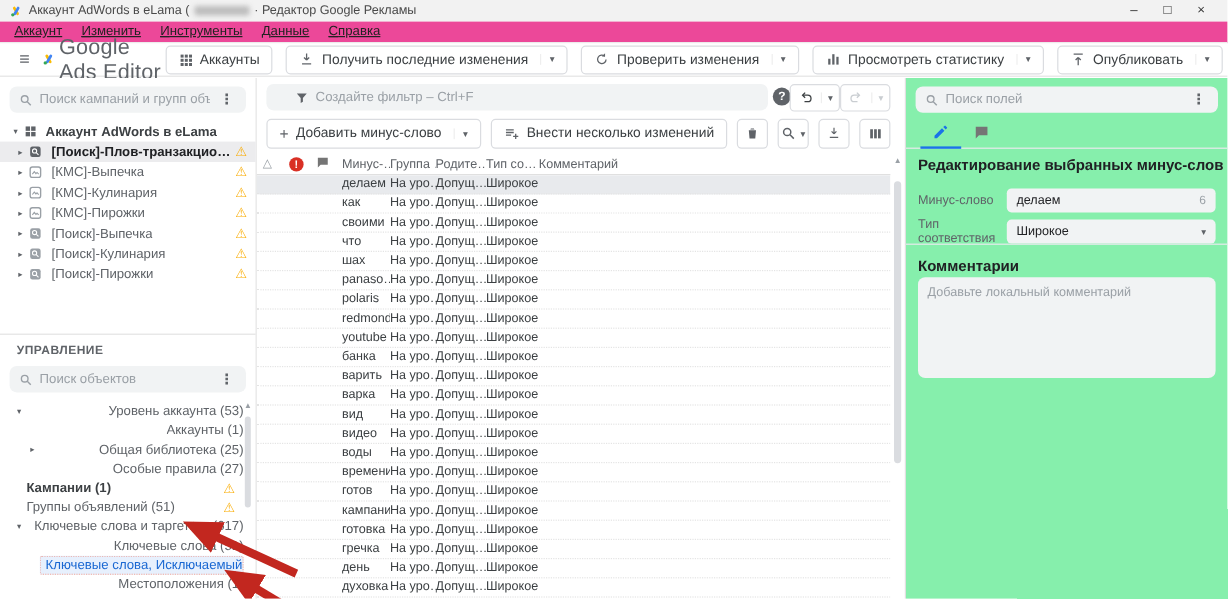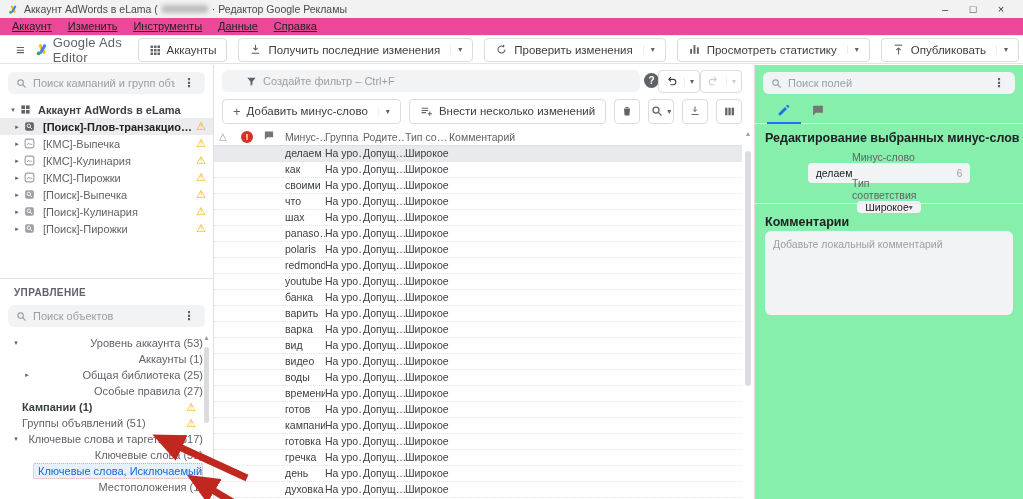--- a/index.html
+++ b/index.html
@@ -19,21 +19,21 @@
   
   .menubar { height:18px; background:#ec4899; display:flex; align-items:flex-start;
              padding:0 4px; font-size:11px; color:#222; border-bottom:1px solid #ececec;text-decoration:underline; }
   .menu-item { display:inline-block; padding:0 8px; line-height:17px; }
   .menu-item::first-letter { text-decoration:underline; }
 
   
   .toolbar { height:28px; display:flex; align-items:center; padding:0 10px;
              background:#fff; border-bottom:1px solid #e4e4e4; }
   .hamburger { font-size:15px; color:#5f6368; margin:0 10px 0 6px; }
-  .logo-name { font-size:13px; color:#5f6368; margin-left:3px; letter-spacing:.2px; }
+  .logo-name { font-size:18px; color:#5f6368; margin-left:3px; letter-spacing:.2px; }
   .tb-buttons { margin-left:auto; display:flex; gap:11px; margin-right:-6px; }
   .tb-btn { display:flex; align-items:center; gap:6px; height:24px; padding:0 10px;
             border:1px solid #dadce0; border-radius:4px; background:#fff;
             font-size:11.5px; color:#3c4043; white-space:nowrap; }
   .tb-btn svg { color:#5f6368; flex:none; }
   .caret { font-size:8px; color:#5f6368; }
   .caret-sep { margin-left:4px; padding-left:7px; border-left:1px solid #eee; }
 
   
   .main { position:absolute; top:65px; left:0; right:0; bottom:0; display:flex; }
@@ -124,21 +124,21 @@
                background:#dadce0; border-radius:3px; }
 
   
   .rp-search { position:absolute; top:7px; left:8px; right:8px; }
   .rp-tabs { position:absolute; top:33px; left:0; right:0; height:26px;
              border-bottom:1px solid #e8eaed; display:flex; align-items:center; padding-left:12px; }
   .rp-tab { width:34px; height:26px; display:flex; align-items:center; justify-content:center; }
   .rp-tab.active { border-bottom:2px solid #1a73e8; }
   .rp-heading { position:absolute; top:66px; left:10px; right:10px; font-size:12.5px;
                 font-weight:bold; color:#202124; white-space:nowrap; }
-  .f-row { position:absolute; left:10px; right:10px; height:32px; display:flex; align-items:center;flex-direction:column; }
+  .f-row { position:absolute; left:10px; right:10px; height:32px; display:flex; align-items:center; }
   .f-label { width:74px; font-size:10.5px; color:#5f6368; flex:none; }
   .f-pill { flex:1; display:flex; align-items:center; background:#f1f3f4; border-radius:4px;
             height:20px; padding:0 8px; }
   .f-pill input { flex:1; border:none; background:transparent; outline:none;
                   font-size:10.5px; color:#202124; font-family:inherit; min-width:0; }
   .f-counter { font-size:10px; color:#9aa0a6; margin-left:6px; }
   .f-value { flex:1; font-size:10.5px; color:#202124; }
   .rp-divider { position:absolute; top:138px; left:0; right:0; border-top:1px solid #e8eaed; }
   .rp-comments { position:absolute; top:150px; left:10px; font-size:12.5px; font-weight:bold; color:#202124; }
   .rp-textarea { position:absolute; top:166px; left:10px; right:10px; height:84px;

